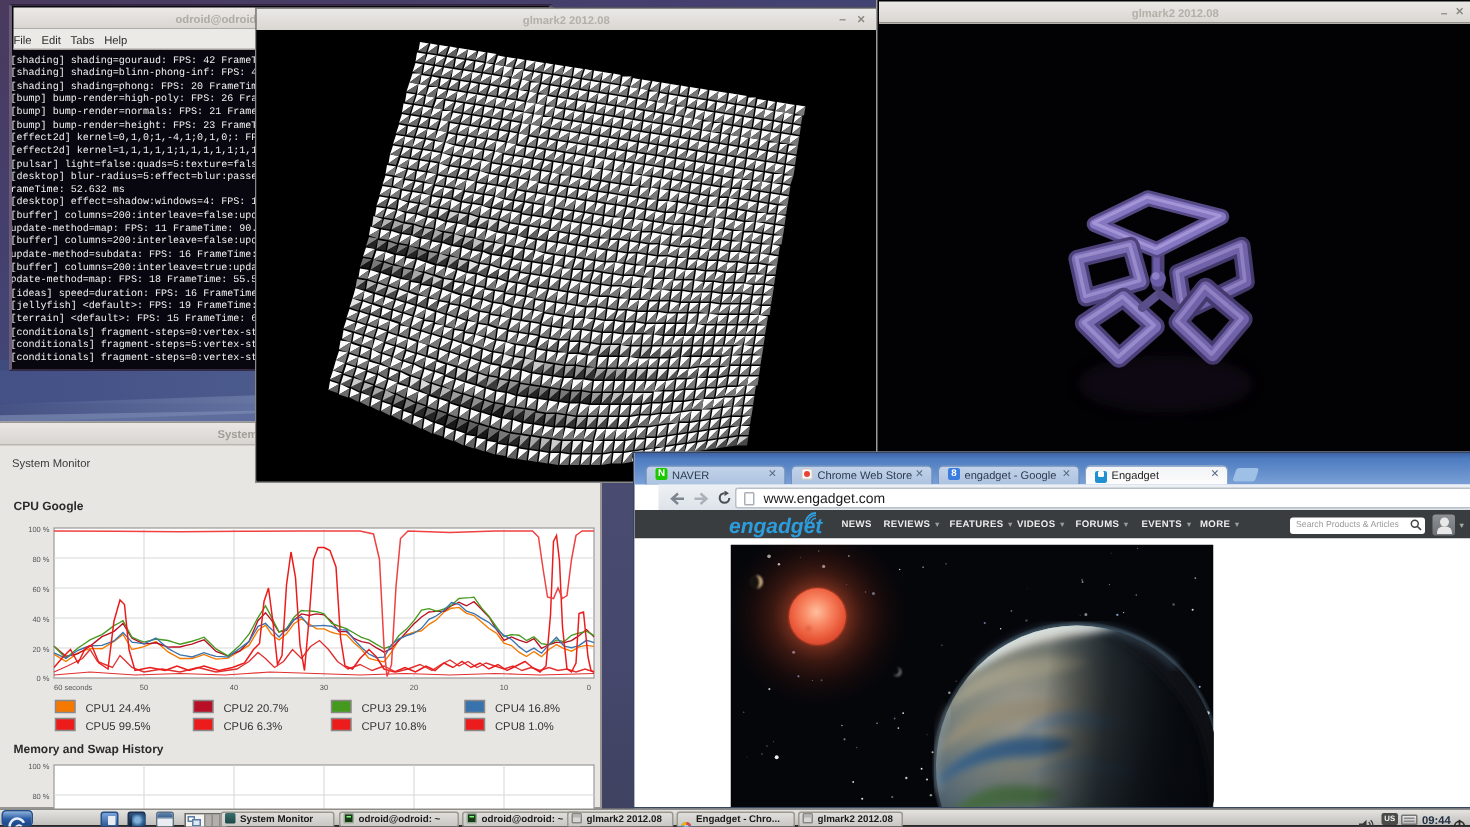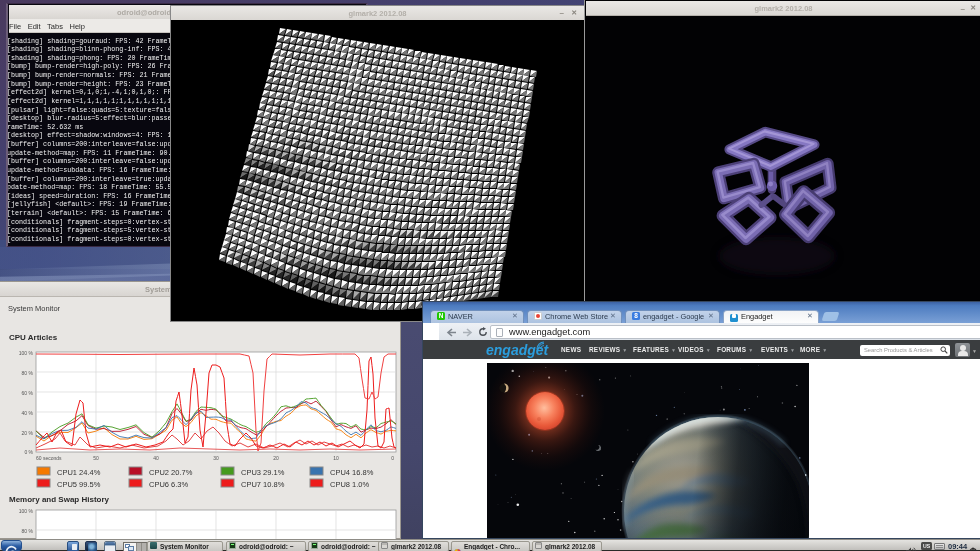--- a/index.html
+++ b/index.html
@@ -11,21 +11,21 @@
  <div class="abs" style="left:0;top:262px;width:430px;height:12px;background:linear-gradient(92deg,rgba(140,156,196,.08),rgba(139,156,192,.55) 55%,rgba(120,136,176,.15));transform:rotate(-2deg)"></div>
  <div class="abs" style="left:0;top:273px;width:430px;height:8px;background:linear-gradient(90deg,rgba(160,175,210,.4),rgba(150,166,204,.12));transform:rotate(-1deg)"></div>
  <div class="abs" style="left:400px;top:300px;width:25px;height:251px;background:linear-gradient(180deg,#4a4c72,#45476c 60%,#3f415f)"></div>
 </div>
 
 <div class="abs" style="left:0;top:281px;width:401px;height:258px;background:#e8e6e3;z-index:10;border:1px solid #9a968f;border-left:none">
  <div class="abs" style="left:0;top:0;width:401px;height:15px;background:linear-gradient(#e9e7e4,#d8d5d1);border-bottom:1px solid #bab6b0">
    <div class="abs" style="left:145px;top:3px;font-size:7.5px;font-weight:bold;color:#a19d97">System Monitor</div>
  </div>
  <div class="abs" style="left:8px;top:22px;font-size:7.5px;color:#3a3a3a">System Monitor</div>
- <div class="abs" style="left:9px;top:51px;font-size:8px;font-weight:bold;color:#2b2b2b">CPU Articles</div>
+ <div class="abs" style="left:9px;top:51px;font-size:8px;font-weight:bold;color:#2b2b2b">CPU Google</div>
  <svg class="abs" style="left:0;top:0" width="401" height="258" viewBox="0 0 401 258">
    <g transform="translate(0,-281)">
      <rect x="36" y="351" width="360" height="100" fill="#ffffff" stroke="#9a9a9a" stroke-width="0.8"></rect>
      <g stroke="#d8d8d8" stroke-width="0.7">
        <path d="M36 371H396M36 391H396M36 411H396M36 431H396"></path>
        <path d="M96 351V451M156 351V451M216 351V451M276 351V451M336 351V451"></path>
      </g>
      <polyline fill="none" stroke="#e03030" stroke-width="0.8" stroke-opacity="1.0" points="36.0,449.0 48.0,448.0 60.0,447.0 75.0,448.0 90.0,449.0 105.0,448.5 120.0,448.0 135.0,448.5 150.0,449.0 165.0,448.0 180.0,447.0 195.0,447.5 210.0,448.0 225.0,448.5 240.0,449.0 255.0,448.5 270.0,448.0 285.0,448.5 300.0,449.0 315.0,448.5 330.0,448.0 345.0,448.5 360.0,449.0 378.0,448.5 396.0,448.0"></polyline>
         <polyline fill="none" stroke="#e03030" stroke-width="0.9" stroke-opacity="1.0" points="36.0,447.0 40.5,445.0 45.0,443.0 50.0,440.5 55.0,438.0 57.5,435.0 60.0,432.0 62.5,436.0 65.0,440.0 70.0,442.0 75.0,444.0 77.5,440.0 80.0,436.0 84.0,440.0 88.0,444.0 92.0,445.5 96.0,447.0 102.0,446.0 108.0,445.0 114.0,446.0 120.0,447.0 126.0,445.5 132.0,444.0 138.0,445.5 144.0,447.0 151.0,446.0 158.0,445.0 162.0,442.5 166.0,440.0 169.0,437.0 172.0,434.0 174.5,436.0 177.0,438.0 180.0,441.0 183.0,444.0 186.0,442.0 189.0,440.0 192.0,436.0 195.0,432.0 198.0,435.0 201.0,438.0 204.0,434.0 207.0,430.0 210.0,428.0 213.0,426.0 216.0,429.0 219.0,432.0 222.0,436.0 225.0,440.0 228.5,442.5 232.0,445.0 236.0,443.5 240.0,442.0 244.0,444.0 248.0,446.0 252.0,444.5 256.0,443.0 260.0,445.0 264.0,447.0 268.0,446.0 272.0,445.0 276.0,443.5 280.0,442.0 284.0,444.0 288.0,446.0 291.0,444.0 294.0,442.0 297.0,440.5 300.0,439.0 303.0,441.0 306.0,443.0 309.0,441.5 312.0,440.0 315.0,442.0 318.0,444.0 321.0,442.5 324.0,441.0 327.0,442.0 330.0,443.0 333.0,444.0 336.0,445.0 339.0,444.0 342.0,443.0 345.0,444.5 348.0,446.0 351.0,445.0 354.0,444.0 357.0,445.0 360.0,446.0 363.0,445.0 366.0,444.0 369.0,445.0 372.0,446.0 375.0,445.5 378.0,445.0 381.0,446.0 384.0,447.0 387.0,446.0 390.0,445.0 393.0,446.0 396.0,447.0"></polyline>
         <polyline fill="none" stroke="#f57900" stroke-width="0.9" stroke-opacity="1.0" points="36.0,435.2 40.0,437.6 44.0,440.0 48.0,437.1 52.0,434.2 56.0,432.8 60.0,431.4 64.0,431.4 68.0,431.5 72.0,429.1 76.0,426.7 79.0,424.3 82.0,422.0 85.0,427.0 88.0,432.0 92.0,431.1 96.0,430.1 100.0,428.4 104.0,426.7 108.0,430.2 112.0,433.6 116.0,435.8 120.0,438.0 124.0,438.0 128.0,438.0 132.0,436.7 136.0,435.3 140.0,436.9 144.0,438.4 148.0,438.1 152.0,437.7 156.0,435.3 160.0,432.9 163.0,431.1 166.0,429.3 169.0,424.2 172.0,419.2 174.5,417.5 177.0,415.8 179.0,418.8 181.0,421.9 183.5,423.8 186.0,425.6 188.5,423.6 191.0,421.5 193.5,418.2 196.0,414.8 198.5,413.2 201.0,411.6 203.5,413.2 206.0,414.8 208.5,416.5 211.0,418.2 213.5,418.2 216.0,418.3 218.5,419.4 221.0,420.5 223.5,421.2 226.0,421.8 228.5,422.0 231.0,422.2 233.5,424.8 236.0,427.5 238.5,429.7 241.0,431.9 243.5,435.0 246.0,438.0 248.5,438.6 251.0,439.2 253.5,439.7 256.0,440.1 258.5,437.0 261.0,433.8 263.5,429.6 266.0,425.3 268.5,423.7 271.0,422.1 273.5,421.3 276.0,420.4 278.5,420.0 281.0,419.5 283.5,417.3 286.0,415.2 288.5,413.7 291.0,412.2 293.5,409.6 296.0,407.0 298.5,405.8 301.0,404.5 303.5,404.2 306.0,403.9 308.5,405.9 311.0,407.9 313.5,408.6 316.0,409.4 318.5,411.5 321.0,413.6 323.5,415.8 326.0,418.0 328.5,419.6 331.0,421.1 333.5,424.5 336.0,427.8 338.5,428.6 341.0,429.4 343.5,431.6 346.0,433.8 348.5,435.3 351.0,436.7 353.5,435.0 356.0,433.3 358.5,435.1 361.0,436.8 363.5,434.4 366.0,432.0 368.5,430.3 371.0,428.7 373.5,430.1 376.0,431.5 378.5,432.3 381.0,433.1 383.5,431.7 386.0,430.3 388.5,429.8 391.0,429.3 393.5,429.6 396.0,429.9"></polyline>

